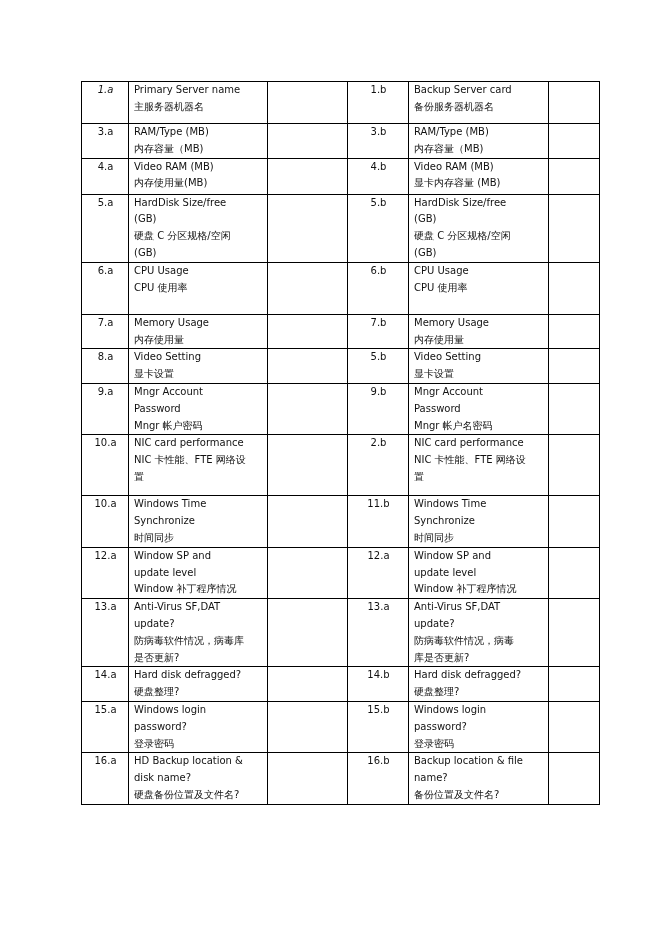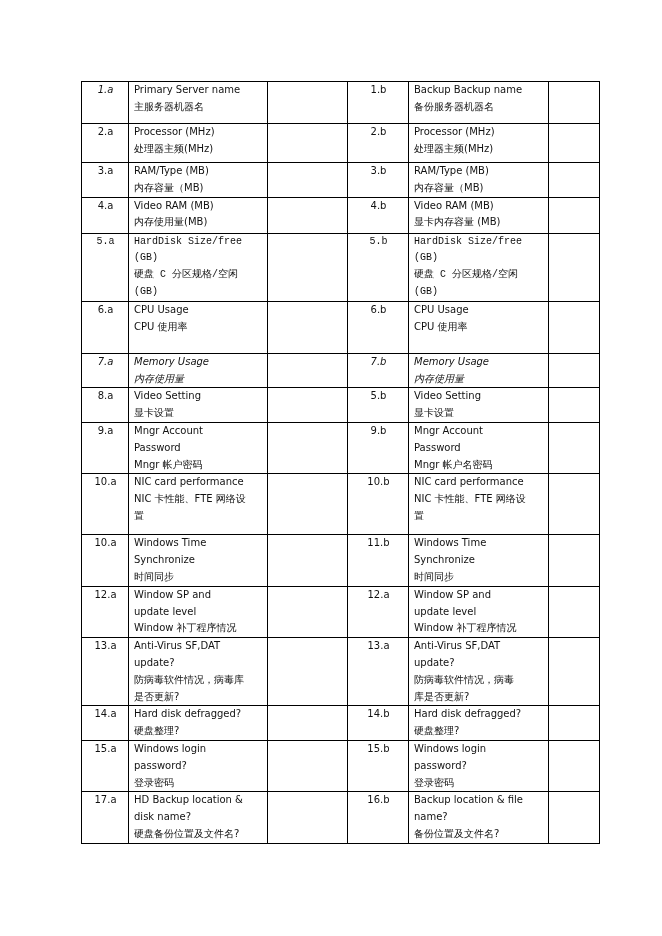--- a/index.html
+++ b/index.html
@@ -63,36 +63,22 @@
     <tbody id="table-body">
         <tr style="height: 42px;">
           <td class="num italic">1.a</td>
           <td class="desc">
             <span class="line">Primary Server name</span>
             <span class="line">主服务器机器名</span>
           </td>
           <td class="value"></td>
           <td class="num">1.b</td>
           <td class="desc">
-            <span class="line">Backup Backup name</span>
+            <span class="line">Backup Server card</span>
             <span class="line">备份服务器机器名</span>
-          </td>
-          <td class="value"></td>
-        </tr>
-        <tr style="height: 39px;">
-          <td class="num">2.a</td>
-          <td class="desc">
-            <span class="line">Processor (MHz)</span>
-            <span class="line">处理器主频(MHz)</span>
-          </td>
-          <td class="value"></td>
-          <td class="num">2.b</td>
-          <td class="desc">
-            <span class="line">Processor (MHz)</span>
-            <span class="line">处理器主频(MHz)</span>
           </td>
           <td class="value"></td>
         </tr>
         <tr style="height: 34px;">
           <td class="num">3.a</td>
           <td class="desc">
             <span class="line">RAM/Type (MB)</span>
             <span class="line">内存容量（MB)</span>
           </td>
           <td class="value"></td>
@@ -110,21 +96,21 @@
             <span class="line">内存使用量(MB)</span>
           </td>
           <td class="value"></td>
           <td class="num">4.b</td>
           <td class="desc">
             <span class="line">Video RAM (MB)</span>
             <span class="line">显卡内存容量 (MB)</span>
           </td>
           <td class="value"></td>
         </tr>
-        <tr style="height: 67px; font-family: Liberation Mono, monospace;">
+        <tr style="height: 67px;">
           <td class="num">5.a</td>
           <td class="desc">
             <span class="line">HardDisk Size/free</span>
             <span class="line">(GB)</span>
             <span class="line">硬盘 C 分区规格/空闲</span>
             <span class="line">(GB)</span>
           </td>
           <td class="value"></td>
           <td class="num">5.b</td>
           <td class="desc">
@@ -142,21 +128,21 @@
             <span class="line">CPU 使用率</span>
           </td>
           <td class="value"></td>
           <td class="num">6.b</td>
           <td class="desc">
             <span class="line"> CPU Usage</span>
             <span class="line">CPU 使用率</span>
           </td>
           <td class="value"></td>
         </tr>
-        <tr style="height: 34px; font-style: italic;">
+        <tr style="height: 34px;">
           <td class="num">7.a</td>
           <td class="desc">
             <span class="line">Memory Usage</span>
             <span class="line">内存使用量</span>
           </td>
           <td class="value"></td>
           <td class="num">7.b</td>
           <td class="desc">
             <span class="line">Memory Usage</span>
             <span class="line">内存使用量</span>
@@ -194,21 +180,21 @@
           <td class="value"></td>
         </tr>
         <tr style="height: 61px;">
           <td class="num">10.a</td>
           <td class="desc">
             <span class="line">NIC card performance</span>
             <span class="line">NIC 卡性能、FTE 网络设</span>
             <span class="line">置</span>
           </td>
           <td class="value"></td>
-          <td class="num">10.b</td>
+          <td class="num">2.b</td>
           <td class="desc">
             <span class="line">NIC card performance</span>
             <span class="line">NIC 卡性能、FTE 网络设</span>
             <span class="line">置</span>
           </td>
           <td class="value"></td>
         </tr>
         <tr style="height: 51px;">
           <td class="num">10.a</td>
           <td class="desc">
@@ -283,21 +269,21 @@
           <td class="value"></td>
           <td class="num">15.b</td>
           <td class="desc">
             <span class="line">Windows login</span>
             <span class="line">password?</span>
             <span class="line">登录密码</span>
           </td>
           <td class="value"></td>
         </tr>
         <tr style="height: 50px;">
-          <td class="num">17.a</td>
+          <td class="num">16.a</td>
           <td class="desc">
             <span class="line">HD Backup location &amp;</span>
             <span class="line">disk name?</span>
             <span class="line">硬盘备份位置及文件名?</span>
           </td>
           <td class="value"></td>
           <td class="num">16.b</td>
           <td class="desc">
             <span class="line">Backup location &amp; file</span>
             <span class="line">name?</span>

